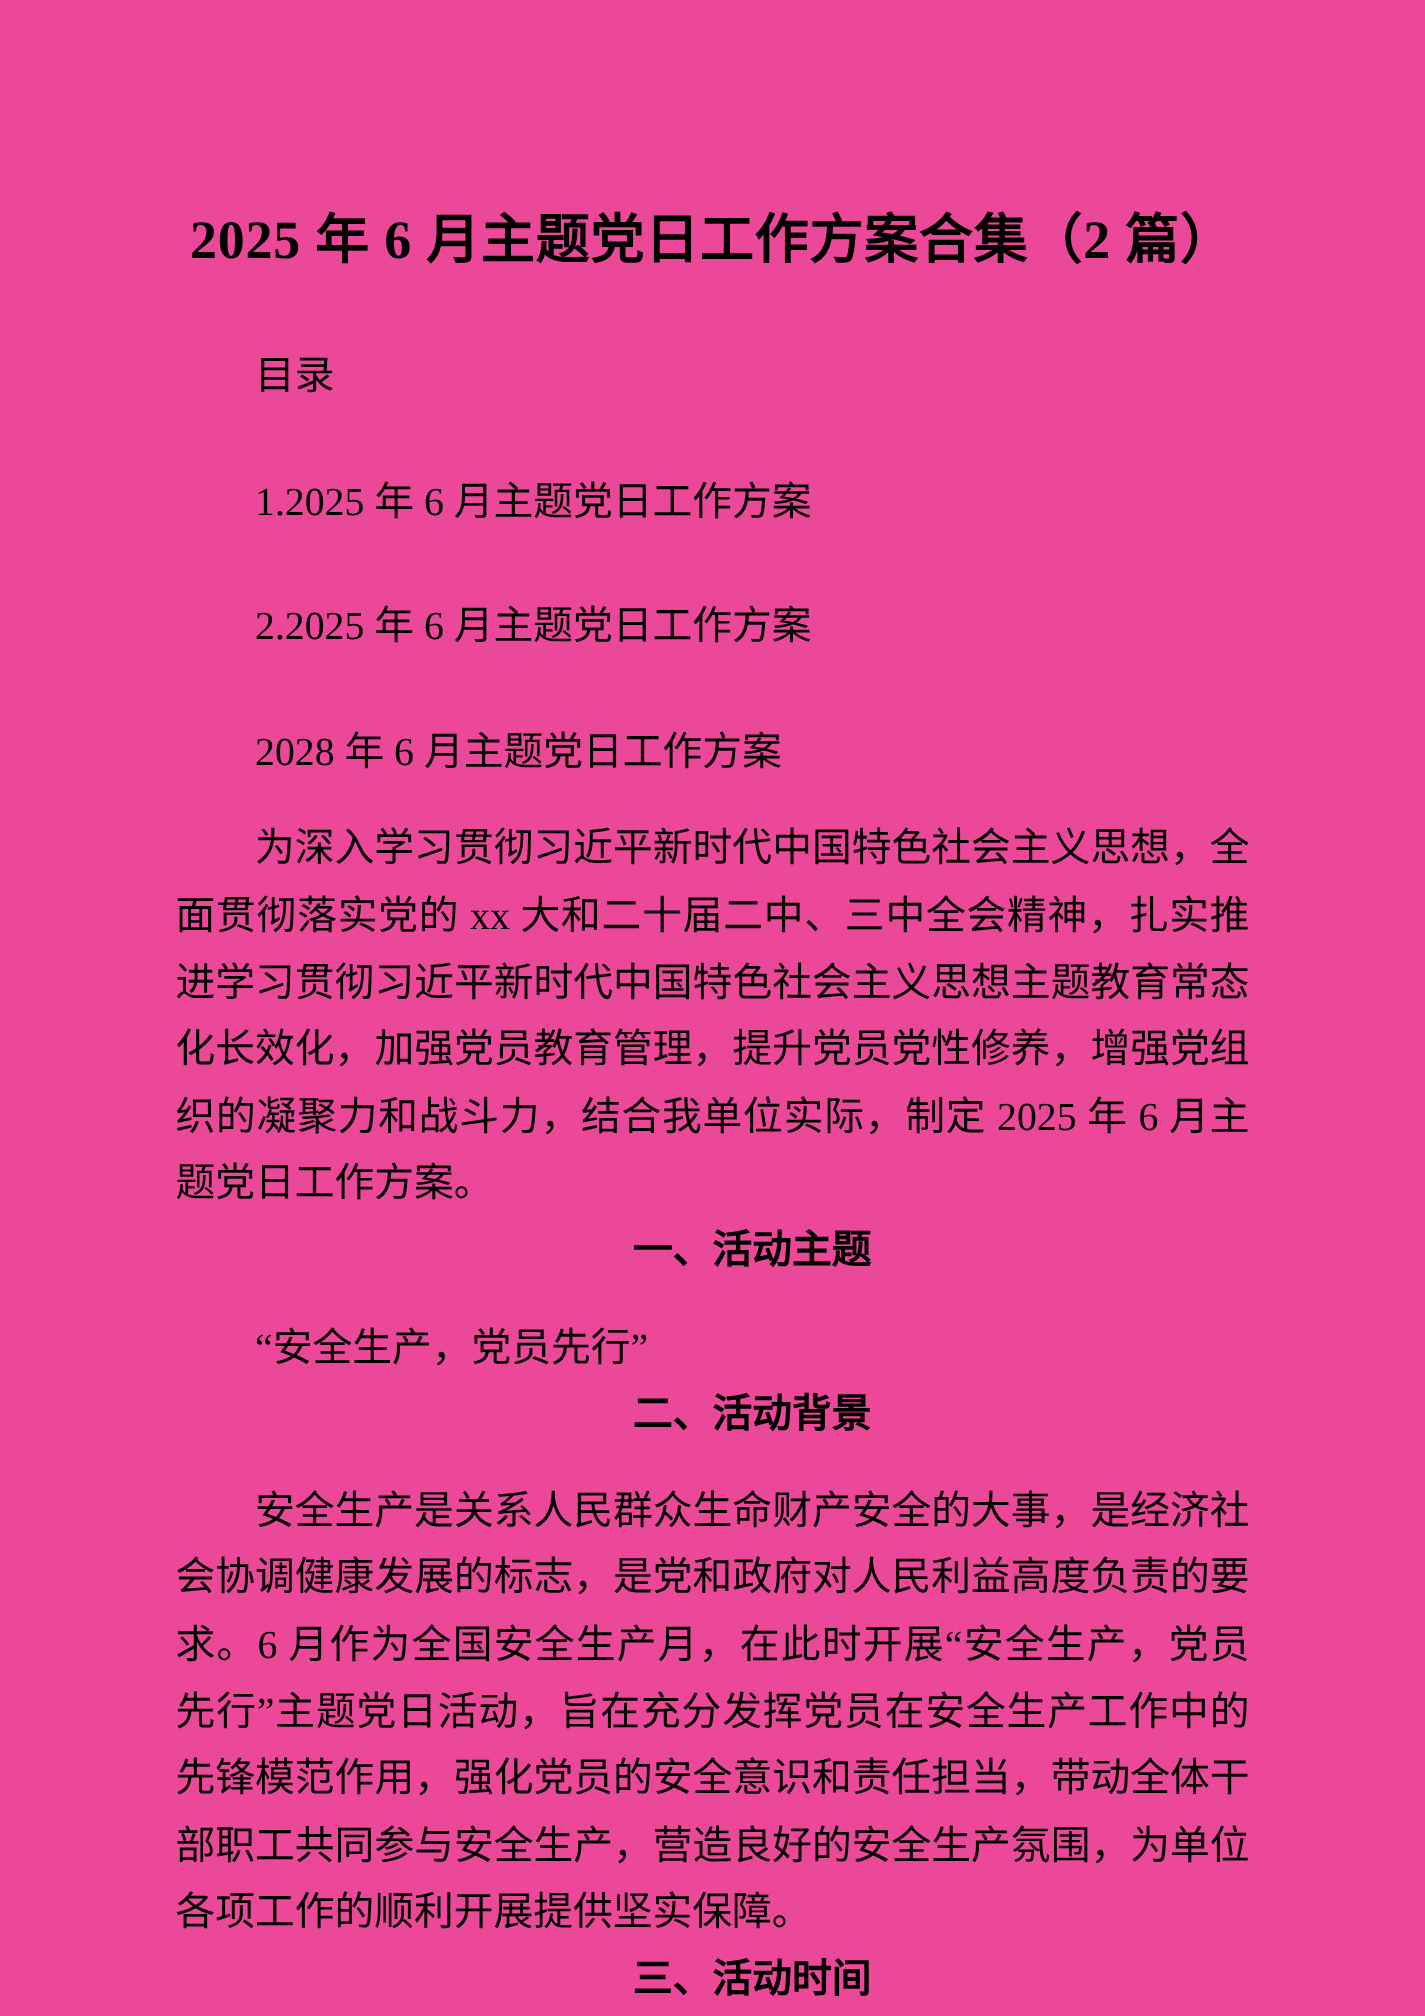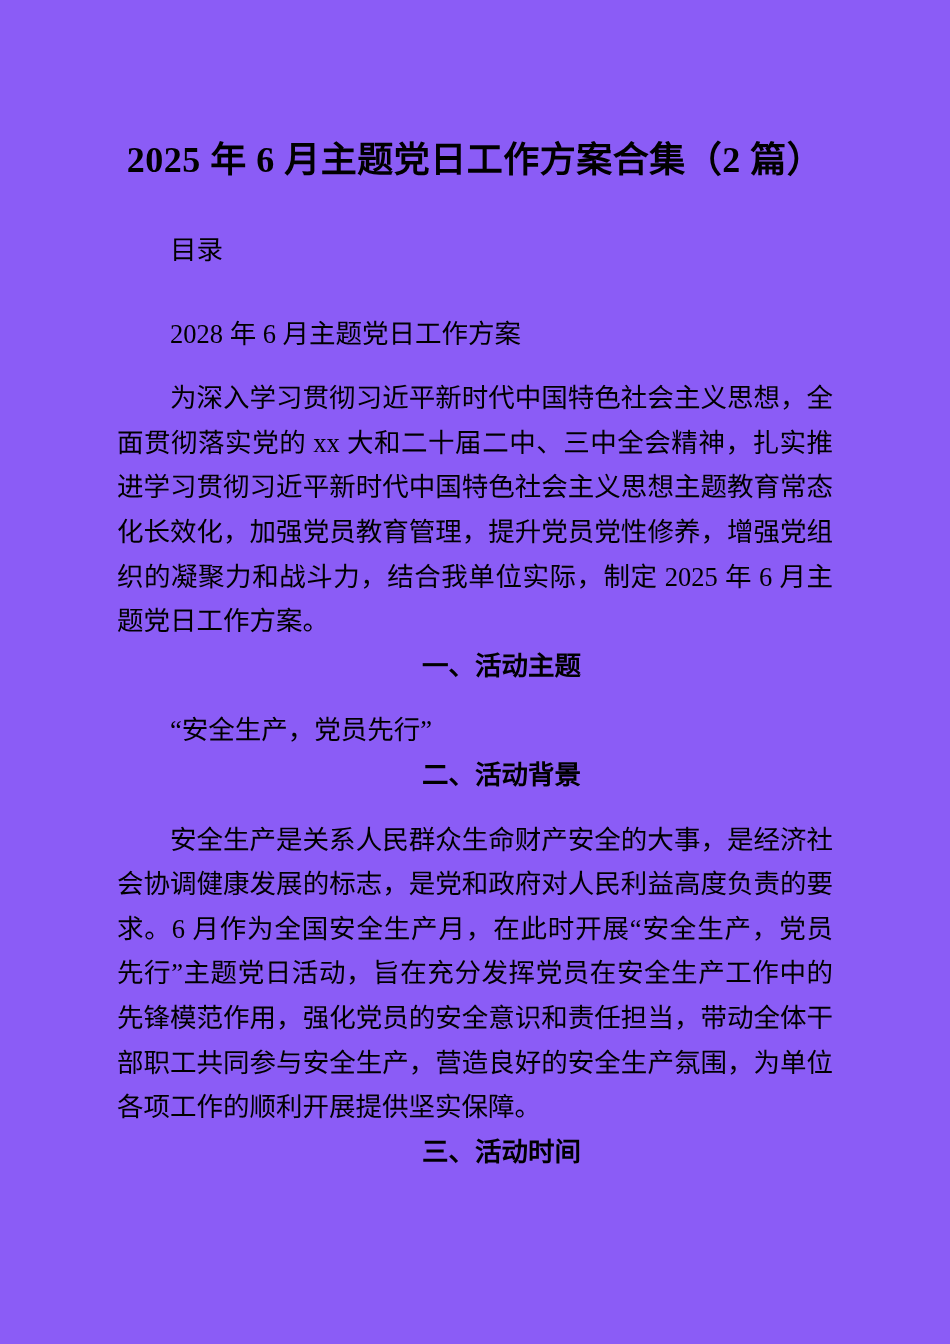--- a/index.html
+++ b/index.html
@@ -5,21 +5,21 @@
   html, body {
     margin: 0;
     padding: 0;
     background: #ffffff;
   }
   .page {
     position: relative;
     width: 950px;
     height: 1344px;
     margin: 0 auto;
-    background: #8b5cf6;
+    background: #ec4899;
     box-sizing: border-box;
     padding: 140px 117px 0 117px;
     color: #000000;
     font-family: "Liberation Serif", "DejaVu Serif", serif;
     overflow: hidden;
   }
   .doc-title {
     margin: 0;
     font-size: 36px;
     line-height: 40px;
@@ -52,20 +52,22 @@
     text-align: center;
   }
 </style>
 </head>
 <body>
 
 <main class="page">
   <h1 class="doc-title">2025 年 6 月主题党日工作方案合集（2 篇）</h1>
   <section class="doc-body">
       <div class="line">目录</div>
+      <div class="line">1.2025 年 6 月主题党日工作方案</div>
+      <div class="line">2.2025 年 6 月主题党日工作方案</div>
       <div class="line">2028 年 6 月主题党日工作方案</div>
       <div class="para">为深入学习贯彻习近平新时代中国特色社会主义思想，全面贯彻落实党的 xx 大和二十届二中、三中全会精神，扎实推进学习贯彻习近平新时代中国特色社会主义思想主题教育常态化长效化，加强党员教育管理，提升党员党性修养，增强党组织的凝聚力和战斗力，结合我单位实际，制定 2025 年 6 月主题党日工作方案。</div>
       <div class="heading">一、活动主题</div>
       <div class="para">“安全生产，党员先行”</div>
       <div class="heading">二、活动背景</div>
       <div class="para">安全生产是关系人民群众生命财产安全的大事，是经济社会协调健康发展的标志，是党和政府对人民利益高度负责的要求。6 月作为全国安全生产月，在此时开展“安全生产，党员先行”主题党日活动，旨在充分发挥党员在安全生产工作中的先锋模范作用，强化党员的安全意识和责任担当，带动全体干部职工共同参与安全生产，营造良好的安全生产氛围，为单位各项工作的顺利开展提供坚实保障。</div>
       <div class="heading">三、活动时间</div>
     </section>
 </main>
 

